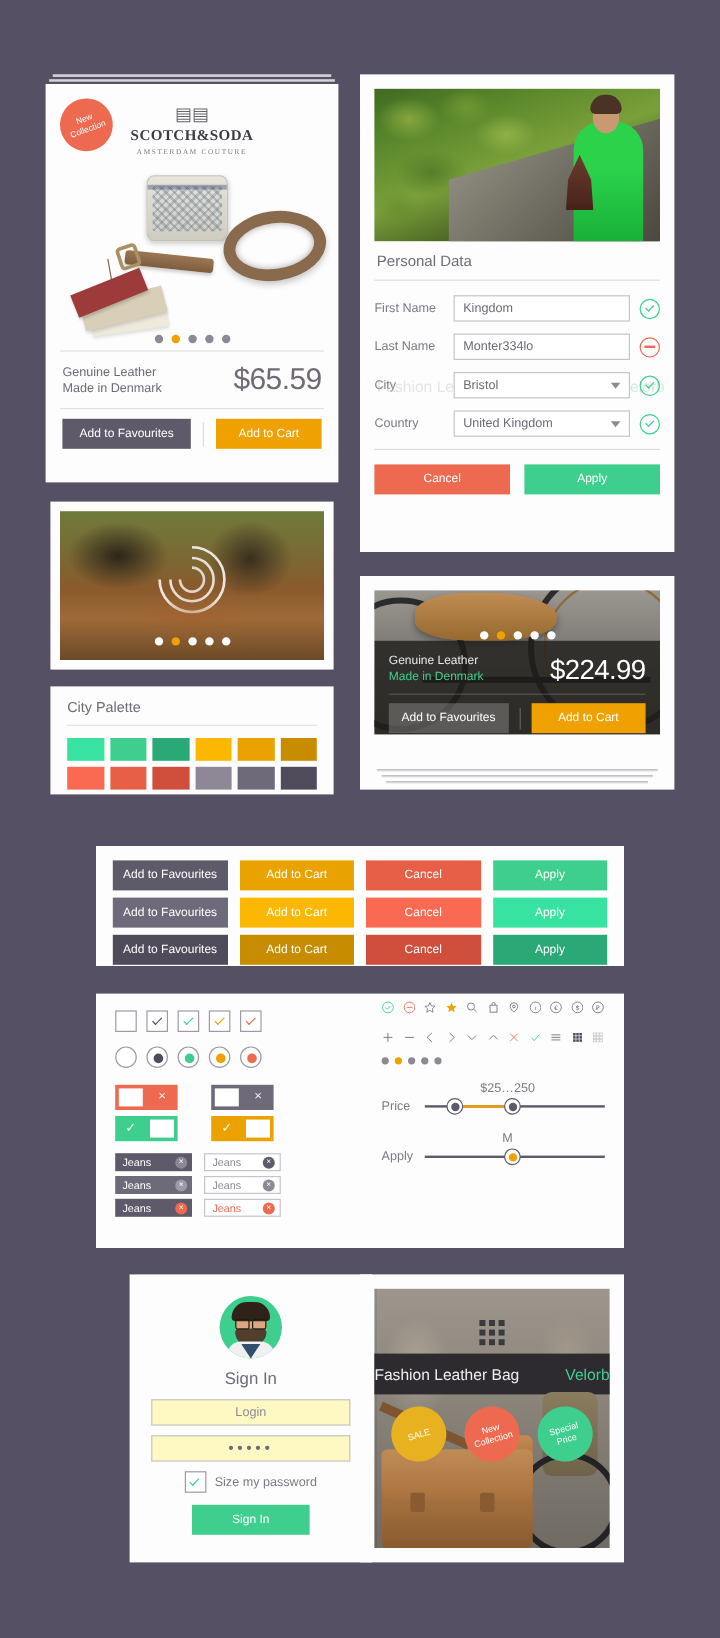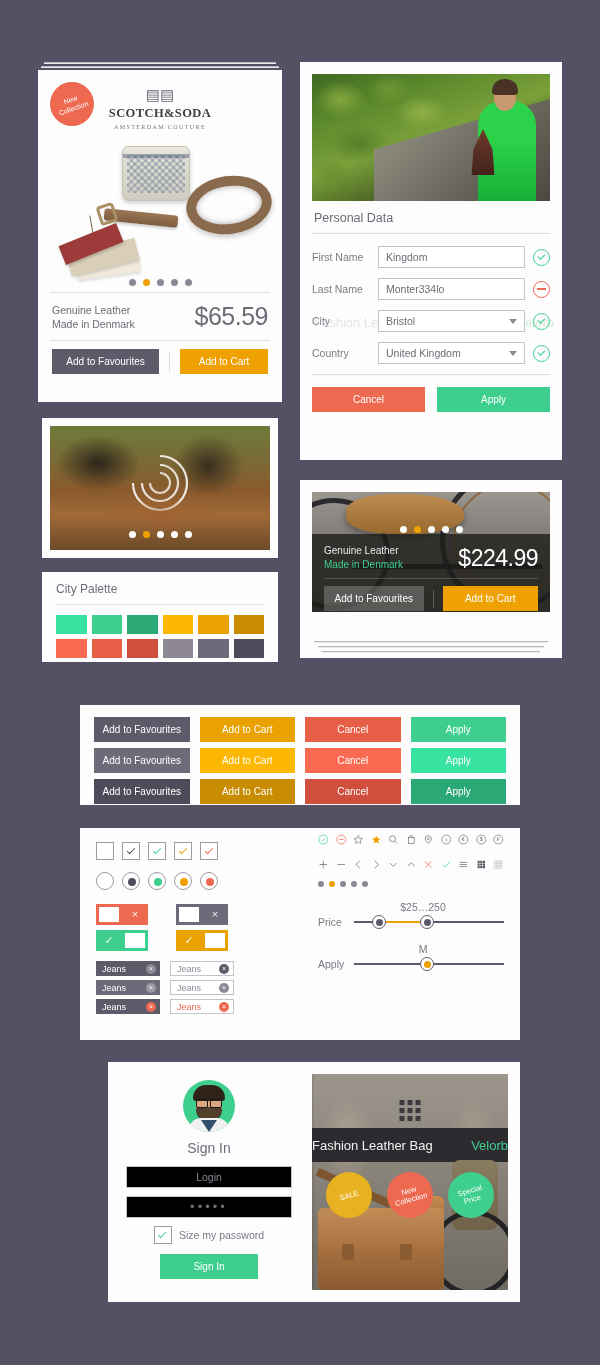--- a/index.html
+++ b/index.html
@@ -275,21 +275,21 @@
   .avatar .glasses { position:absolute; left:13px; top:19px; width:26px; height:7px; }
   .avatar .glasses:before, .avatar .glasses:after {
     content:""; position:absolute; top:0; width:10px; height:7px; border:1.5px solid #1d1913; border-radius:2px;
   }
   .avatar .glasses:before { left:0; } .avatar .glasses:after { right:0; }
   .avatar .beard { position:absolute; left:13px; top:27px; width:26px; height:14px; background:#3b2b1d; border-radius: 4px 4px 13px 13px; opacity:.85; }
   .avatar .shirt { position:absolute; left:6px; bottom:0; width:40px; height:14px; background:#f0f0f2; border-radius: 12px 12px 0 0; }
   .avatar .collar { position:absolute; left:18px; bottom:0; width:16px; height:12px; background:#31506b; clip-path: polygon(50% 100%, 0 0, 100% 0); }
   .signin-title { text-align:center; font-size: 14px; color:#6f6a76; margin: 8px 0 10px 0; }
   .signin-input {
-    height: 22px; border:1px solid #c6c4c9; background:#000000; margin-bottom: 8px;
+    height: 22px; border:1px solid #c6c4c9; background:#fef9c3; margin-bottom: 8px;
     display:flex; align-items:center; justify-content:center; font-size:10.5px; color:#8d8896;
   }
   .pwd-dots { letter-spacing: 3px; color:#6f6a76; font-size: 13px; line-height: 8px; }
   .save-row { display:flex; align-items:center; justify-content:center; gap:7px; margin: 6px 0 10px 0; }
   .save-label { font-size: 10.5px; color:#7e7985; }
   .btn-signin { background:#3ecf8e; width: 98px; margin: 0 auto; display:block; }
 
   
   #bag-card { left: 300px; top: 1062px; width: 220px; height: 240px; padding: 12px; }
   .bag-img { position:relative; width:100%; height:100%; overflow:hidden;

